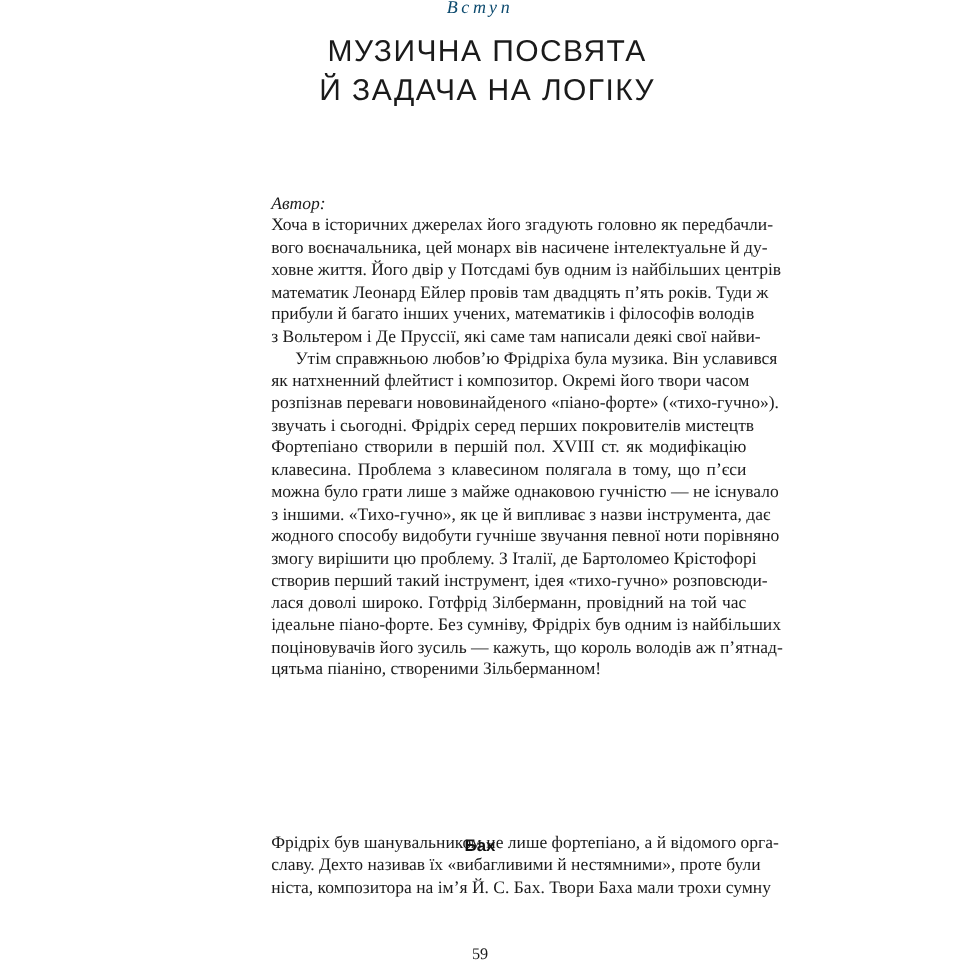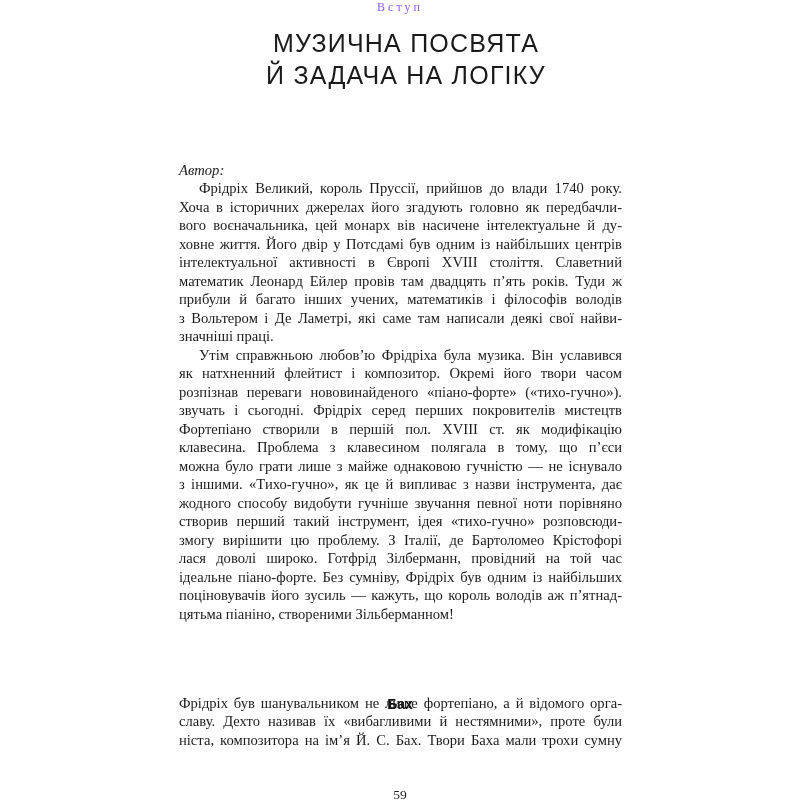--- a/index.html
+++ b/index.html
@@ -4,22 +4,23 @@
   <style>
     html, body { margin: 0; padding: 0; }
     body {
       width: 800px; height: 800px; position: relative; overflow: hidden;
       background: #ffffff; color: #1b1b1b;
     }
     .section-header {
       position: absolute; left: 0; width: 800px; top: -1px;
       text-align: center;
       font-family: "Liberation Serif", serif;
-      font-size: 12px; line-height: 16px; letter-spacing: 3px;
-      color: #8b5cf6;
+      font-size: 15px; line-height: 16px; letter-spacing: 3px;
+      color: #0c4a6e;
+      font-style: italic;
     }
     .title {
       position: absolute; left: 0; width: 800px; top: 27px;
       text-align: center;
       font-family: "Liberation Sans", sans-serif;
       font-weight: 300;
       font-size: 25px; line-height: 32px; letter-spacing: 1.2px;
       color: #1a1a1a;
     }
     .title div { white-space: nowrap; margin-left: 12px; }
@@ -27,20 +28,21 @@
       position: absolute; left: 179px; width: 443px;
       font-family: "Liberation Serif", serif;
       font-size: 14.6px;
     }
     #block-main { top: 160.75px; line-height: 18.5px; }
     #block-after { top: 693.5px; line-height: 18.9px; }
     .line {
       display: block; white-space: nowrap;
       text-align: justify; text-align-last: justify;
       height: inherit;
+      margin-left: 47px;
     }
     .line.last { text-align-last: left; }
     .line.indent { padding-left: 20px; }
     .speaker { font-style: italic; text-align-last: left; }
     .subheading {
       position: absolute; left: 0; width: 800px; top: 667px;
       text-align: center;
       font-family: "Liberation Sans", sans-serif;
       font-weight: bold; font-size: 14px; line-height: 18px;
       color: #111;
@@ -60,43 +62,40 @@
 
 <div class="title">
   <div>МУЗИЧНА ПОСВЯТА</div>
   <div>Й ЗАДАЧА НА ЛОГІКУ</div>
 </div>
 
 <div class="body-block" id="block-main">
   <span class="line speaker">Автор:</span>
 
   <div>
-    <span class="line indent">Фрідріх Великий, король Пруссії, прийшов до влади 1740 року.</span>
     <span class="line">Хоча в історичних джерелах його згадують головно як передбачли-</span>
     <span class="line">вого воєначальника, цей монарх вів насичене інтелектуальне й ду-</span>
     <span class="line">ховне життя. Його двір у Потсдамі був одним із найбільших центрів</span>
-    <span class="line">інтелектуальної активності в Європі XVIII століття. Славетний</span>
     <span class="line">математик Леонард Ейлер провів там двадцять п’ять років. Туди ж</span>
     <span class="line">прибули й багато інших учених, математиків і філософів володів</span>
-    <span class="line">з Вольтером і Де Ламетрі, які саме там написали деякі свої найви-</span>
-    <span class="line last">значніші праці.</span>
+    <span class="line">з Вольтером і Де Пруссії, які саме там написали деякі свої найви-</span>
   </div>
 
   <div>
     <span class="line indent">Утім справжньою любов’ю Фрідріха була музика. Він уславився</span>
     <span class="line">як натхненний флейтист і композитор. Окремі його твори часом</span>
     <span class="line">розпізнав переваги нововинайденого «піано-форте» («тихо-гучно»).</span>
     <span class="line">звучать і сьогодні. Фрідріх серед перших покровителів мистецтв</span>
     <span class="line">Фортепіано створили в першій пол. XVIII ст. як модифікацію</span>
     <span class="line">клавесина. Проблема з клавесином полягала в тому, що п’єси</span>
     <span class="line">можна було грати лише з майже однаковою гучністю — не існувало</span>
     <span class="line">з іншими. «Тихо-гучно», як це й випливає з назви інструмента, дає</span>
     <span class="line">жодного способу видобути гучніше звучання певної ноти порівняно</span>
+    <span class="line">змогу вирішити цю проблему. З Італії, де Бартоломео Крістофорі</span>
     <span class="line">створив перший такий інструмент, ідея «тихо-гучно» розповсюди-</span>
-    <span class="line">змогу вирішити цю проблему. З Італії, де Бартоломео Крістофорі</span>
     <span class="line">лася доволі широко. Готфрід Зілберманн, провідний на той час</span>
     <span class="line">ідеальне піано-форте. Без сумніву, Фрідріх був одним із найбільших</span>
     <span class="line">поціновувачів його зусиль — кажуть, що король володів аж п’ятнад-</span>
     <span class="line last">цятьма піаніно, створеними Зільберманном!</span>
   </div>
 </div>
 
 <div class="subheading">Бах</div>
 
 <div class="body-block" id="block-after">

